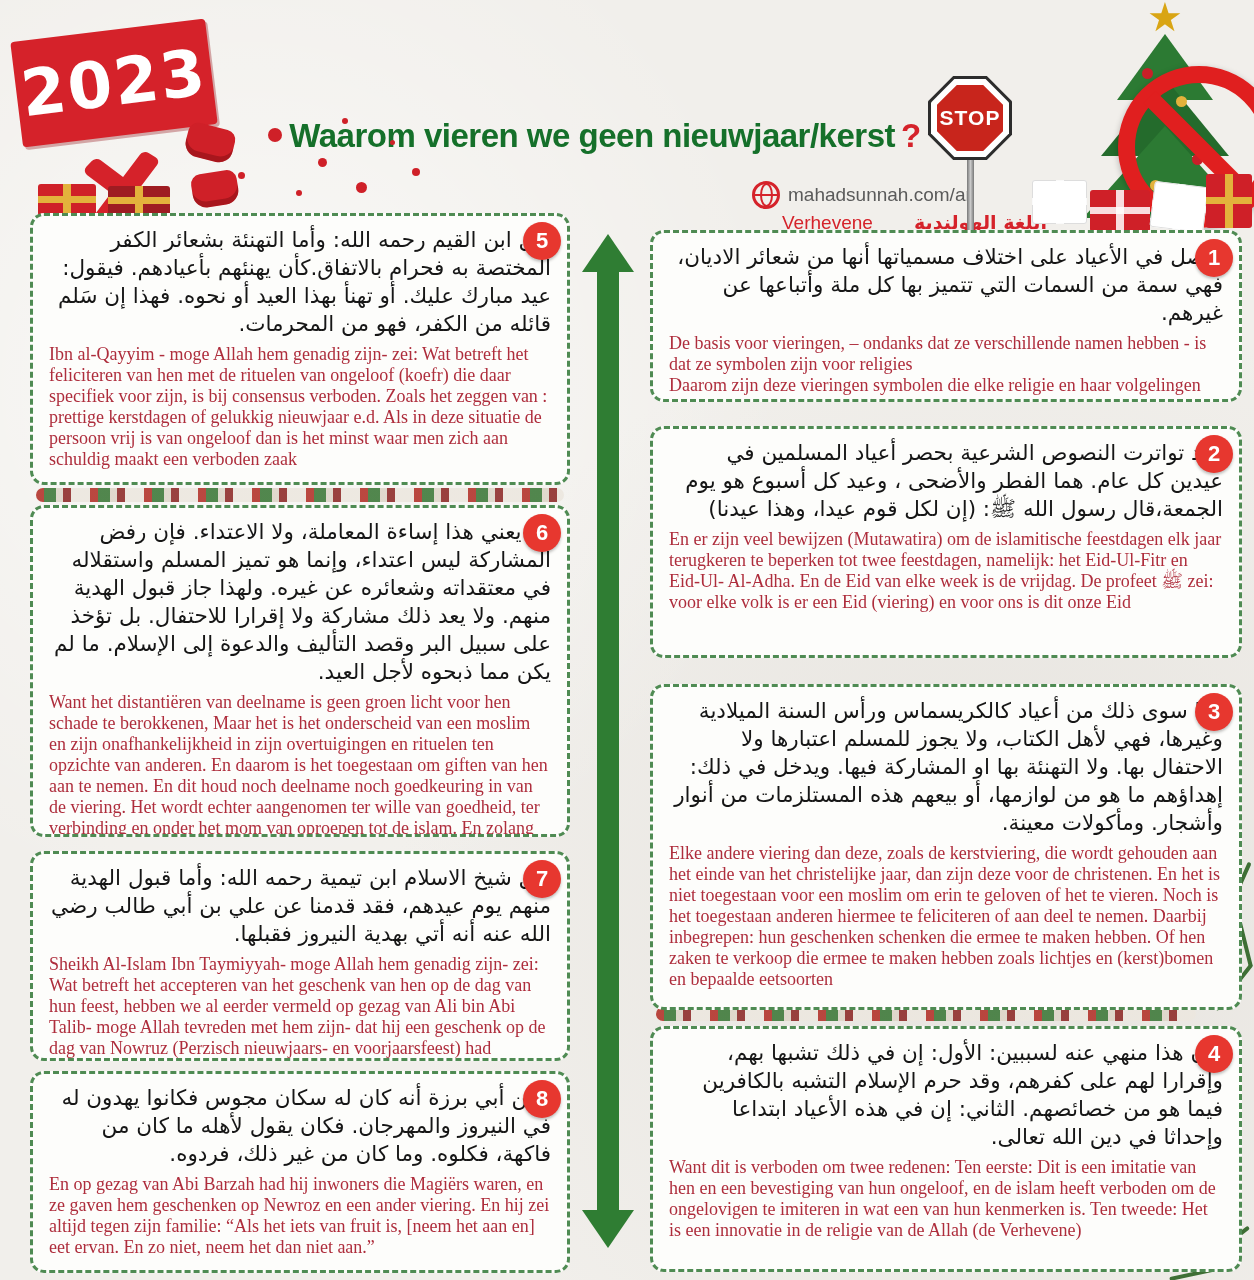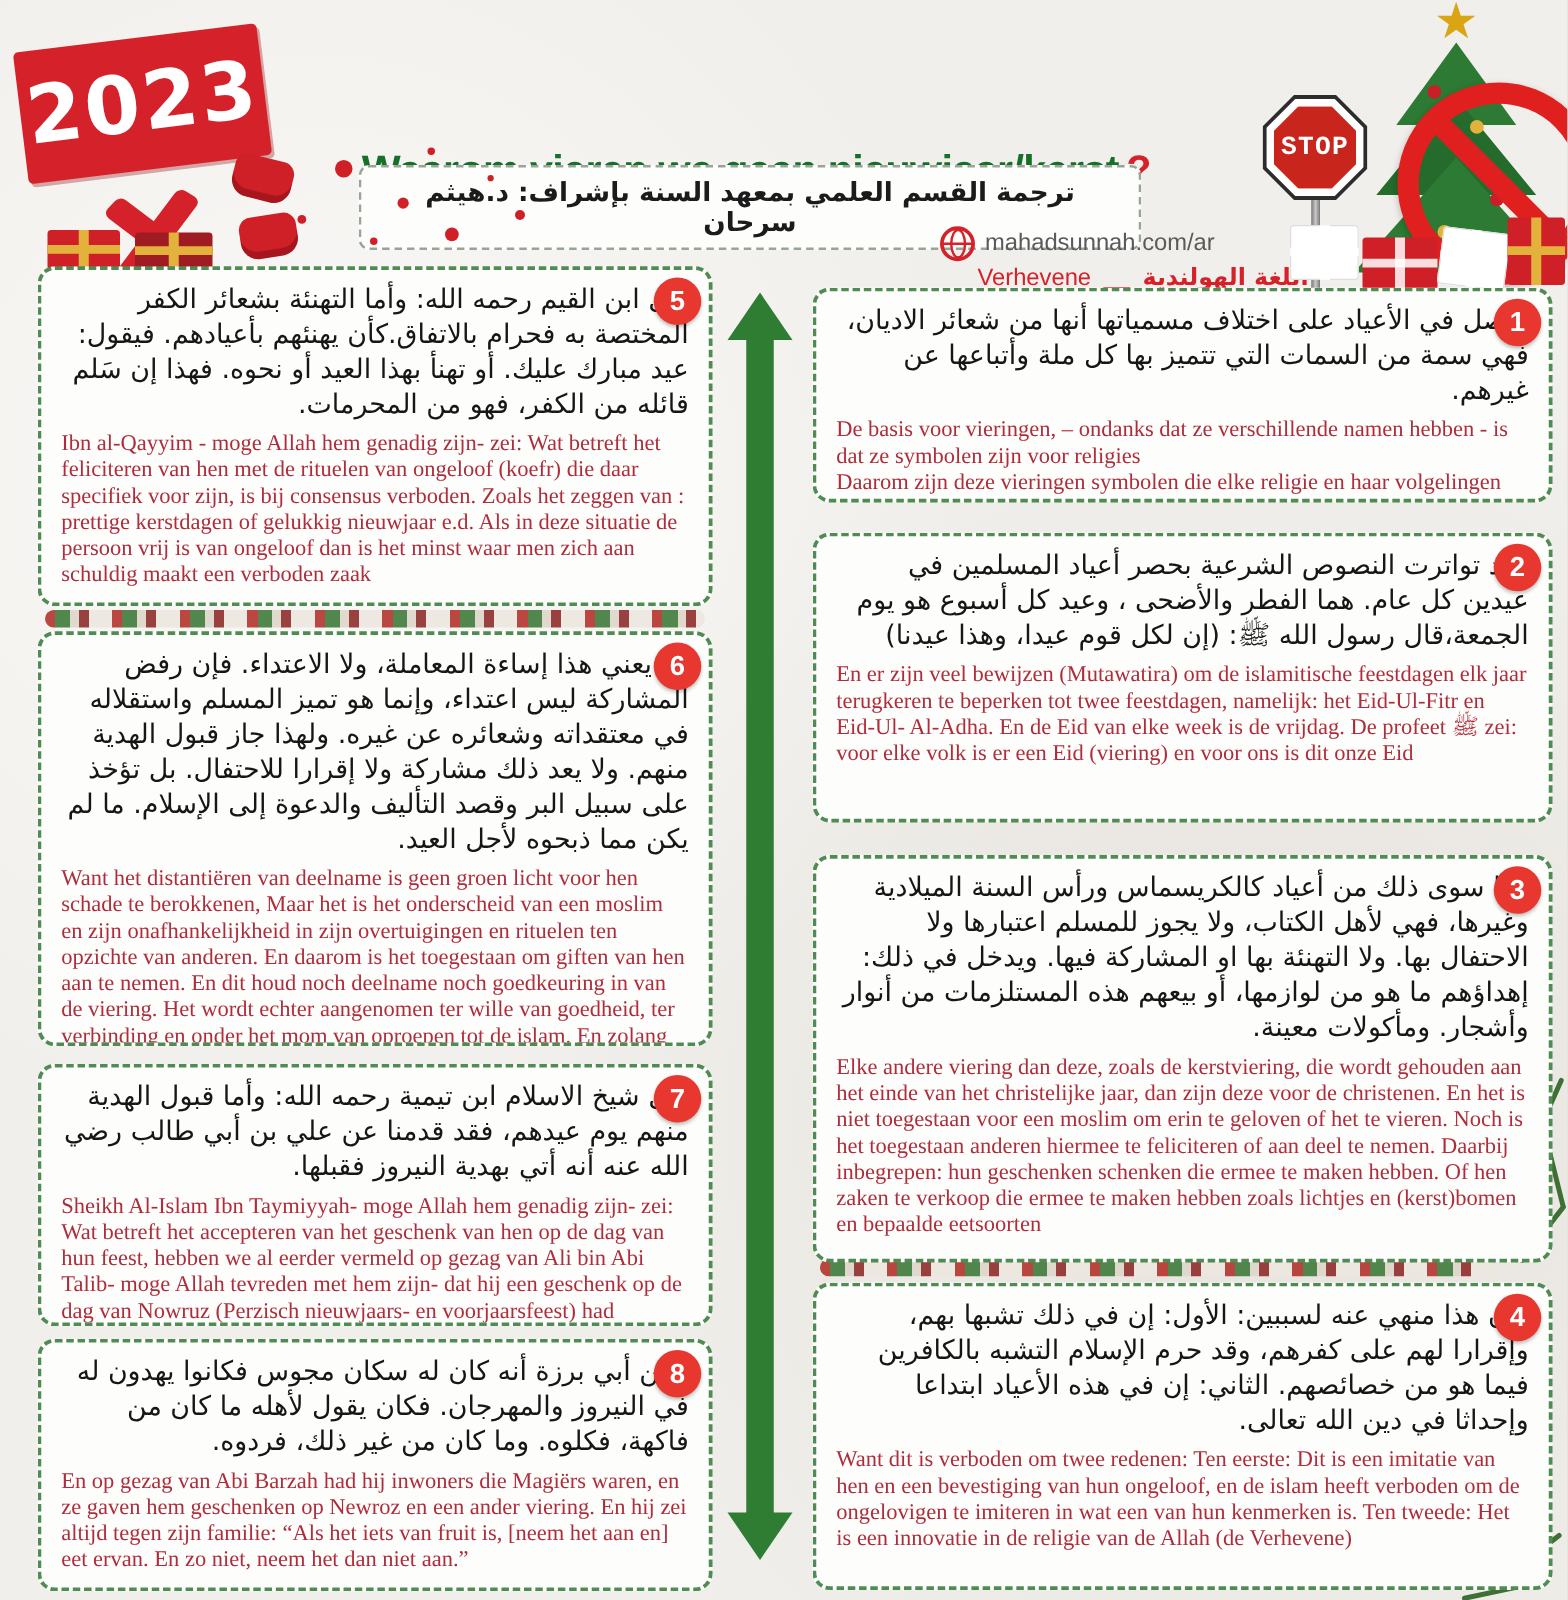--- a/index.html
+++ b/index.html
@@ -51,21 +51,21 @@
     font-family:"DejaVu Sans",sans-serif;}
   .tri{position:absolute;left:50%;width:0;height:0;border-style:solid;border-color:transparent;}
   .t1{top:30px;margin-left:-48px;border-width:0 48px 66px 48px;border-bottom-color:#2c7a33;}
   .t2{top:74px;margin-left:-64px;border-width:0 64px 78px 64px;border-bottom-color:#246b2c;}
   .t3{top:122px;margin-left:-82px;border-width:0 82px 92px 82px;border-bottom-color:#2c7a33;}
   .orn{position:absolute;width:11px;height:11px;border-radius:50%;}
   .ban{position:absolute;left:1118px;top:66px;width:128px;height:128px;border:17px solid #e01f1f;border-radius:50%;
     box-shadow:0 2px 6px rgba(0,0,0,.25);}
   .ban::after{content:"";position:absolute;left:-6px;right:-6px;top:50%;height:17px;margin-top:-9px;background:#e01f1f;
     transform:rotate(45deg);}
-  .stop-group{position:absolute;left:1010px;top:76px;width:86px;height:160px;font-family:Liberation Mono, monospace;}
+  .stop-group{position:absolute;left:928px;top:76px;width:86px;height:160px;}
   .oct{clip-path:polygon(30% 0,70% 0,100% 30%,100% 70%,70% 100%,30% 100%,0 70%,0 30%);}
   .stop-outer{position:absolute;left:0;top:0;width:84px;height:84px;background:#2c2c2c;}
   .stop-white{position:absolute;left:3px;top:3px;width:78px;height:78px;background:#fff;}
   .stop-red{position:absolute;left:9px;top:9px;width:66px;height:66px;background:#c8251c;
     display:flex;align-items:center;justify-content:center;color:#fff;font-weight:bold;font-size:21px;letter-spacing:1px;}
   .stop-pole{position:absolute;left:39px;top:84px;width:7px;height:74px;background:linear-gradient(90deg,#777,#c9c9c9,#777);}
   
   .garland{position:absolute;height:14px;border-radius:7px;opacity:.9;
     background:repeating-linear-gradient(90deg,#b3342c 0 8px,#3f7a3b 8px 20px,#ded6c9 20px 27px,#8f2d2b 27px 35px,#ece7df 35px 54px);}
   .pine{position:absolute;width:4px;height:58px;background:#3e6f35;border-radius:2px;}
@@ -89,21 +89,20 @@
   .ar{margin:2px 0 6px 0;direction:rtl;text-align:right;font-family:"DejaVu Sans",sans-serif;
     font-size:21.5px;line-height:1.3;color:#161616;}
   .nl{margin:0;font-family:"Liberation Serif",serif;font-size:18px;line-height:1.17;color:#ae2d3c;white-space:pre-line;}
 </style>
 </head>
 <body>
 
 <div id="poster">
 
   <h2 class="title-nl"><span>Waarom vieren we geen nieuwjaar/kerst</span><span class="qm">?</span></h2>
-  <div class="subtitle">ترجمة القسم العلمي بمعهد السنة بإشراف:  د.هيثم سرحان</div>
 
   <div class="siteblock">
     <div class="row">
       <span class="globe"></span>
       <span class="url">mahadsunnah.com/ar</span>
     </div>
     <div class="langrow">
       <span class="lang-nl">Verhevene</span>
       <span class="lang-sep">__</span>
       <span class="lang-ar">اللغة الهولندية</span>

